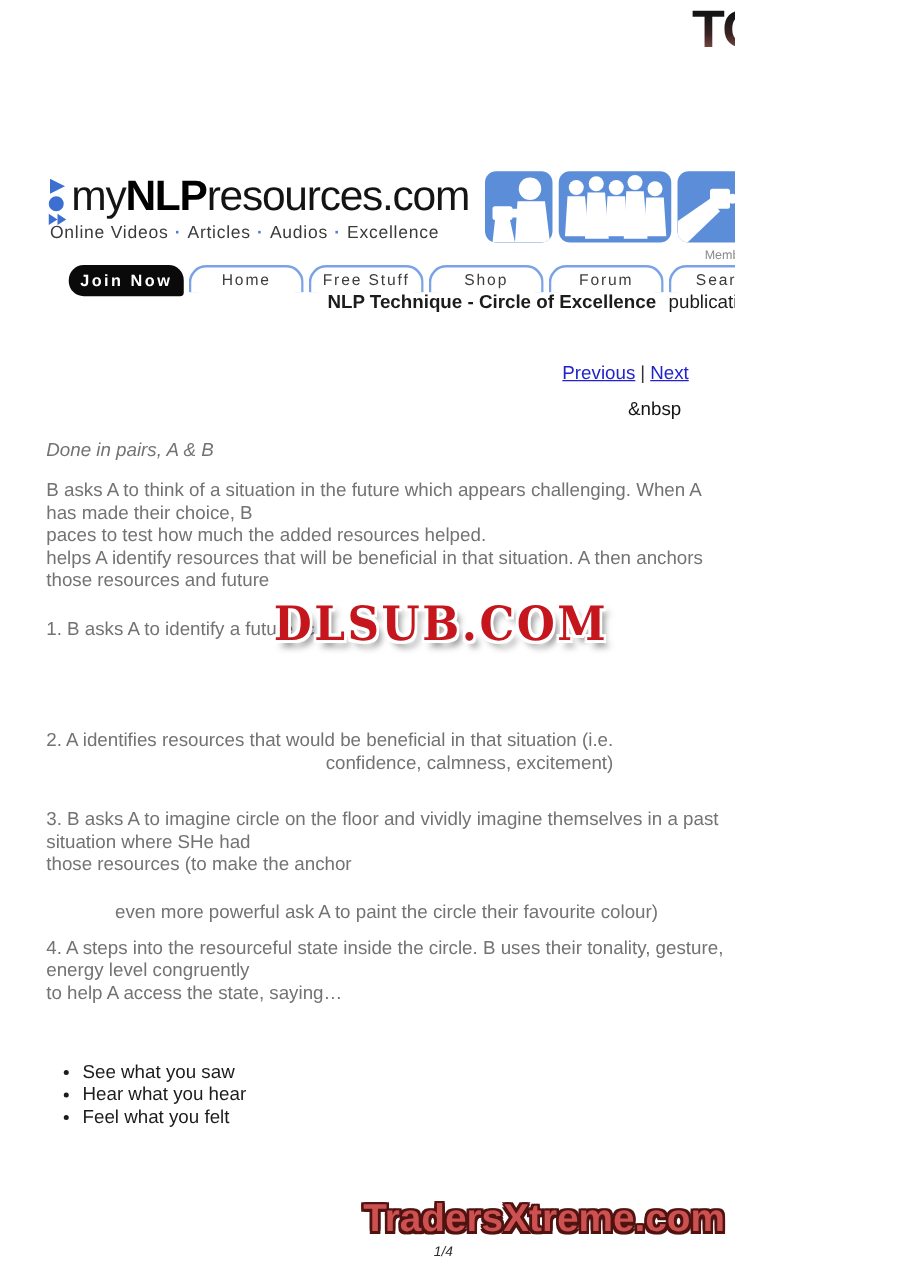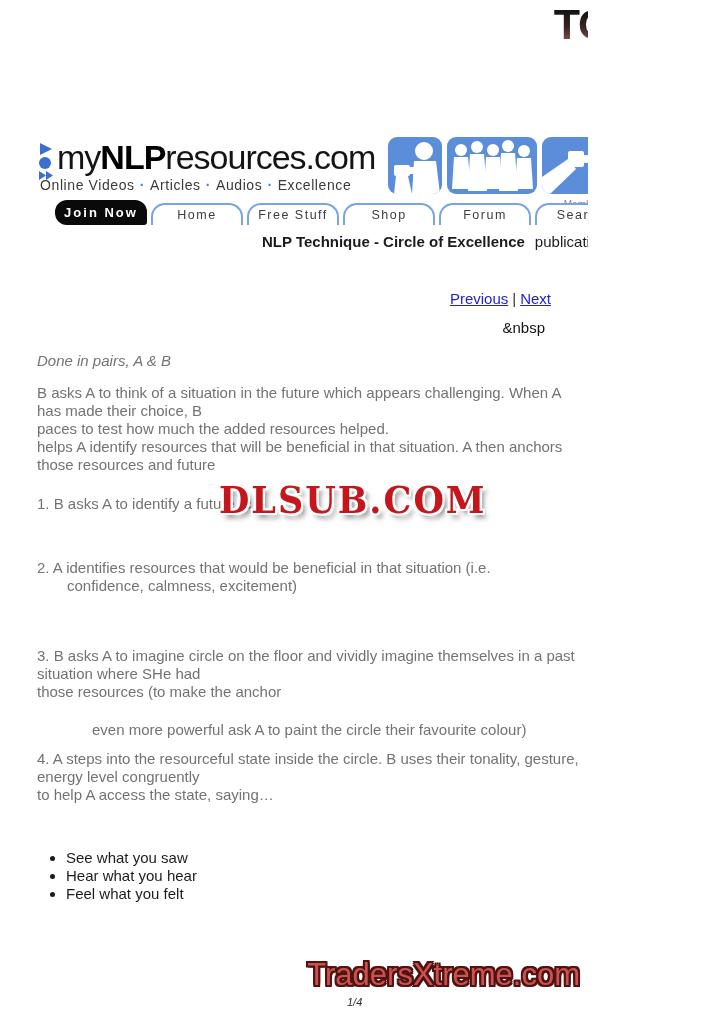--- a/index.html
+++ b/index.html
@@ -33,21 +33,21 @@
   
   .tiles { position:absolute; left:388px; top:137px; display:flex; gap:5px; }
   .tile { background:#5b8dd9; border-radius:9px; height:57px; display:flex; align-items:center; justify-content:center; overflow:hidden; }
   .tile.t1 { width:54px; } .tile.t2 { width:90px; } .tile.t3 { width:90px; }
   .members {
     position:absolute; left:520px; top:199px; width:116px; text-align:right;
     font-size:10px; color:#8a8a8a;
   }
 
   
-  .nav { position:absolute; left:55px; top:200px; display:flex; align-items:flex-end; }
+  .nav { position:absolute; left:55px; top:212px; display:flex; }
   .join {
     background:#0a0a0a; color:#ffffff; font-weight:bold; font-size:13px;
     letter-spacing:2px; width:92px; height:25px; line-height:25px; text-align:center;
     border-radius:12px 12px 3px 12px;
   }
   .tab {
     background:#ffffff; border:2px solid #79a3e6; border-bottom:none;
     border-radius:14px 14px 0 0; width:88px; height:20px; line-height:20px;
     text-align:center; font-size:12.5px; letter-spacing:1.5px; color:#3c3c3c; margin-left:4px;
   }
@@ -59,21 +59,21 @@
 
   .pager { position:absolute; top:290px; right:37px; font-size:15px; white-space:nowrap; }
   .pager a { color:#2323cc; text-decoration:underline; cursor:pointer; }
   .pager .psep { color:#333; padding:0 4px; }
   .nbsp { position:absolute; top:319px; right:43px; font-size:15px; color:#141414; }
 
   .body-text { font-size:15px; line-height:18px; color:#737373; }
   .subtitle { position:absolute; left:37px; top:352px; font-style:italic; }
   .intro { position:absolute; left:37px; top:384px; }
   .step1 { position:absolute; left:37px; top:495px; white-space:nowrap; }
-  .step2 { position:absolute; left:37px; top:559px; }
+  .step2 { position:absolute; left:37px; top:584px;text-align:right; }
   .step2 .ind { padding-left:30px; }
   .step3 { position:absolute; left:37px; top:647px; }
   .step3 .ind { padding-left:55px;margin-top:20px; }
   .step4 { position:absolute; left:37px; top:750px; }
   .bullets { position:absolute; left:47px; top:849px; margin:0; padding-left:19px; }
   .bullets li { font-size:15px; line-height:18px; }
 
   .pagenum { position:absolute; left:347px; top:996px; font-size:11px; color:#2e2e2e;font-style:italic; }
 
   
@@ -83,21 +83,21 @@
     letter-spacing:2px; color:#c4161c; white-space:nowrap; transform:scaleY(1.08);
     text-shadow:
       -2px 0 0 #fff, 2px 0 0 #fff, 0 -2px 0 #fff, 0 2px 0 #fff,
       -2px -2px 0 #fff, 2px 2px 0 #fff, -2px 2px 0 #fff, 2px -2px 0 #fff,
       4px 5px 5px rgba(60,60,60,0.55);
   }
 
   
   .wm-traders {
     position:absolute; top:957px; right:8px;
-    font-size:31px; font-weight:normal; letter-spacing:0px; color:#cd5150; white-space:nowrap;
+    font-size:31px; font-weight:bold; letter-spacing:0px; color:#cd5150; white-space:nowrap;
     text-shadow:
       -2px 0 0 #4f1311, 2px 0 0 #4f1311, 0 -2px 0 #4f1311, 0 2px 0 #4f1311,
       -2px -2px 0 #4f1311, 2px 2px 0 #4f1311, -2px 2px 0 #4f1311, 2px -2px 0 #4f1311,
       0 0 8px #ffffff, 0 0 12px #ffffff;
   }
 </style>
 </head>
 <body>
 
 <div class="page">

